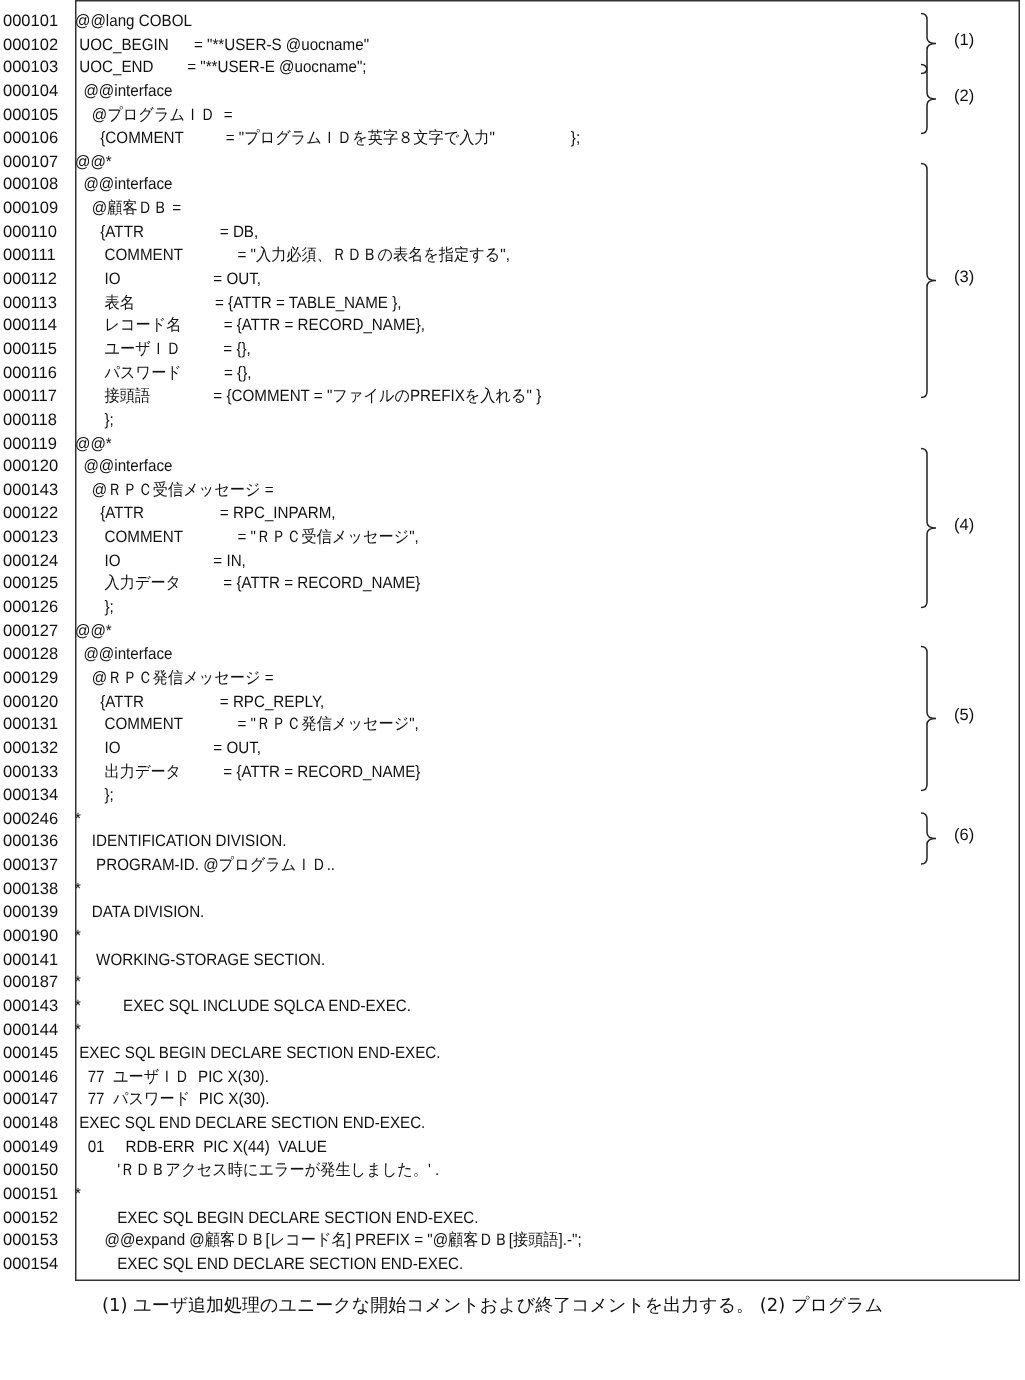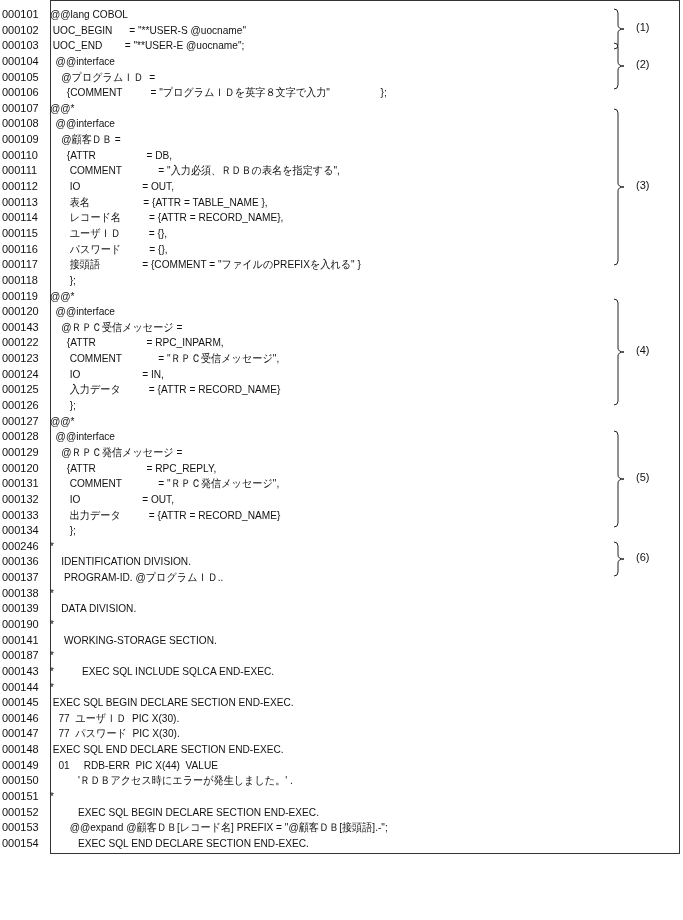--- a/index.html
+++ b/index.html
@@ -169,13 +169,14 @@
     <div class="blabel" style="left: 636px; top: 471px;">(5)</div>
     <div class="brace" style="left: 612px; top: 541px;">
       <svg width="16" height="36" viewBox="0 0 16 36">
         <path d="M2 1 Q6 1 6 5 L6 14 Q6 18 12 18 Q6 18 6 22 L6 31 Q6 35 2 35" fill="none" stroke="#222" stroke-width="1"></path>
       </svg>
     </div>
     <div class="blabel" style="left: 636px; top: 551px;">(6)</div>
   </div>
 
 <div class="footnote">
+  <div>(1) ユーザ追加処理のユニークな開始コメントおよび終了コメントを出力する。 (2) プログラム</div>
 </div>
 
 </body></html>

